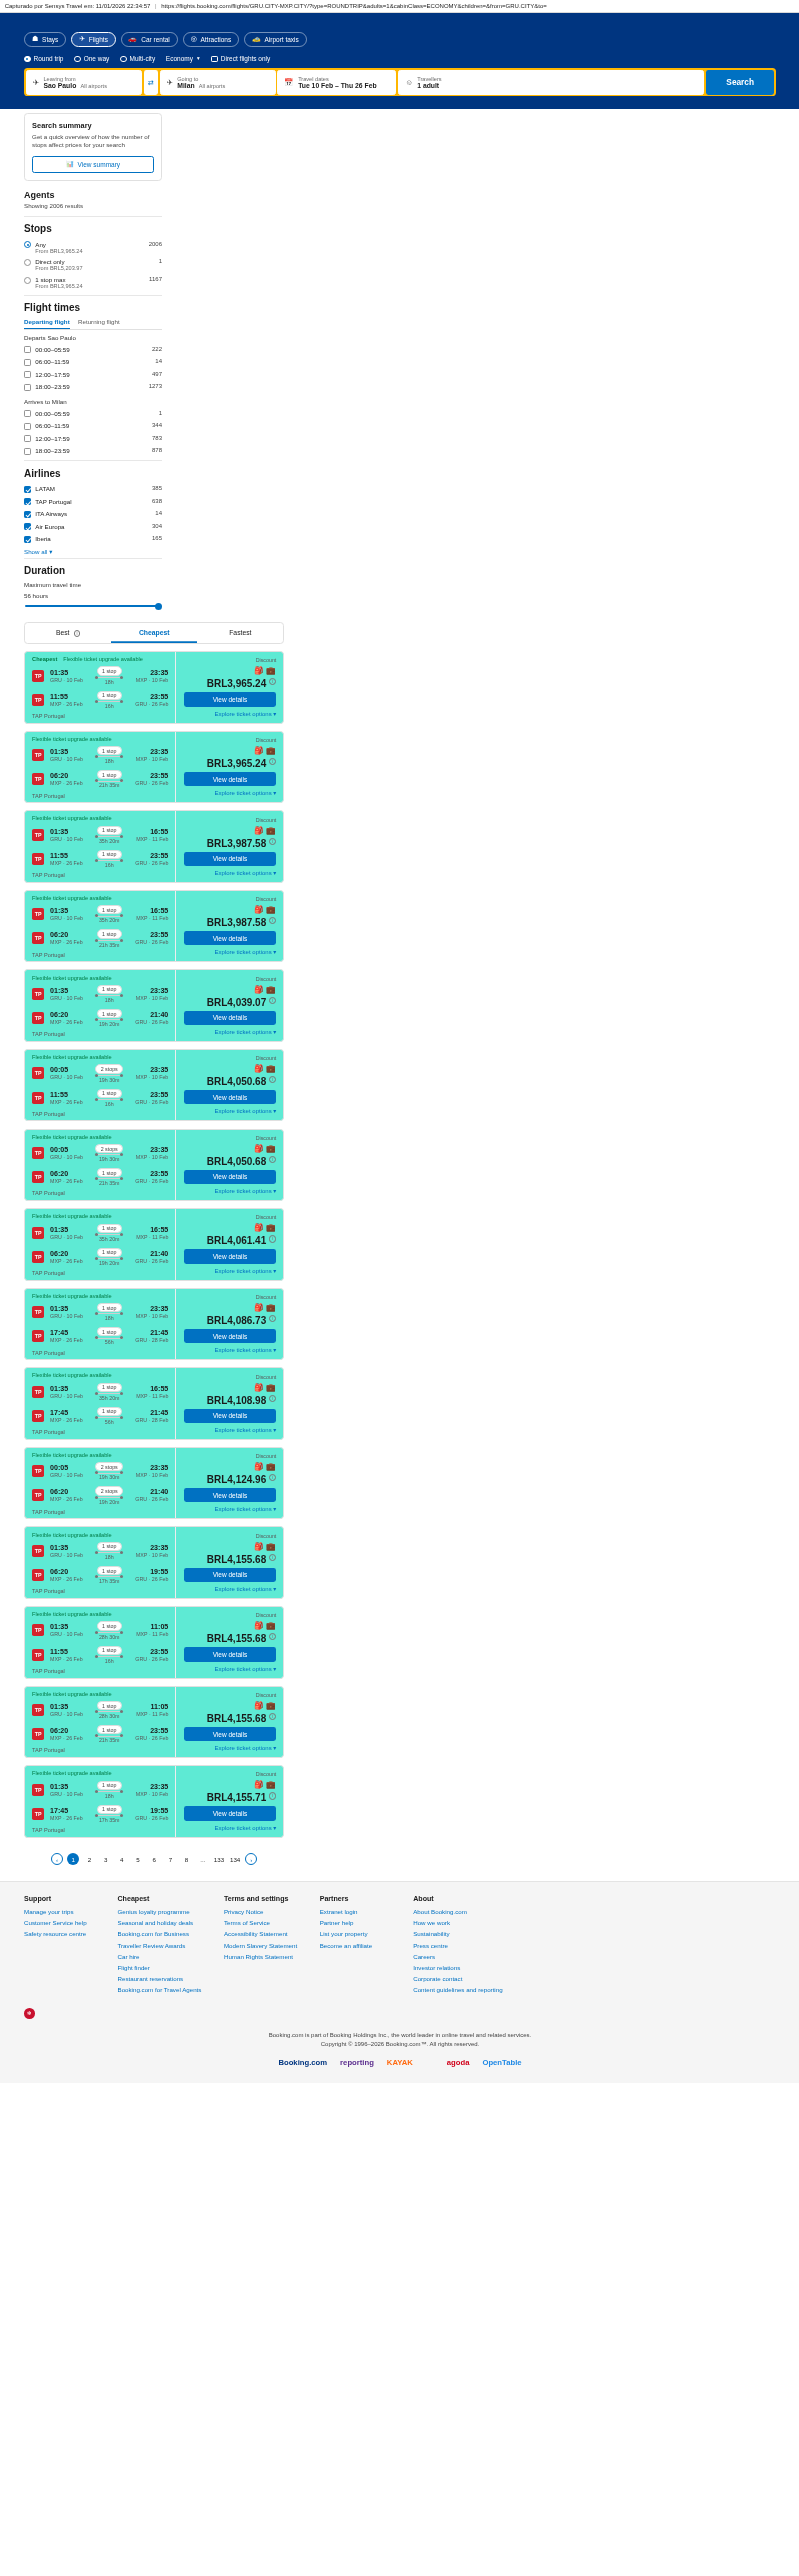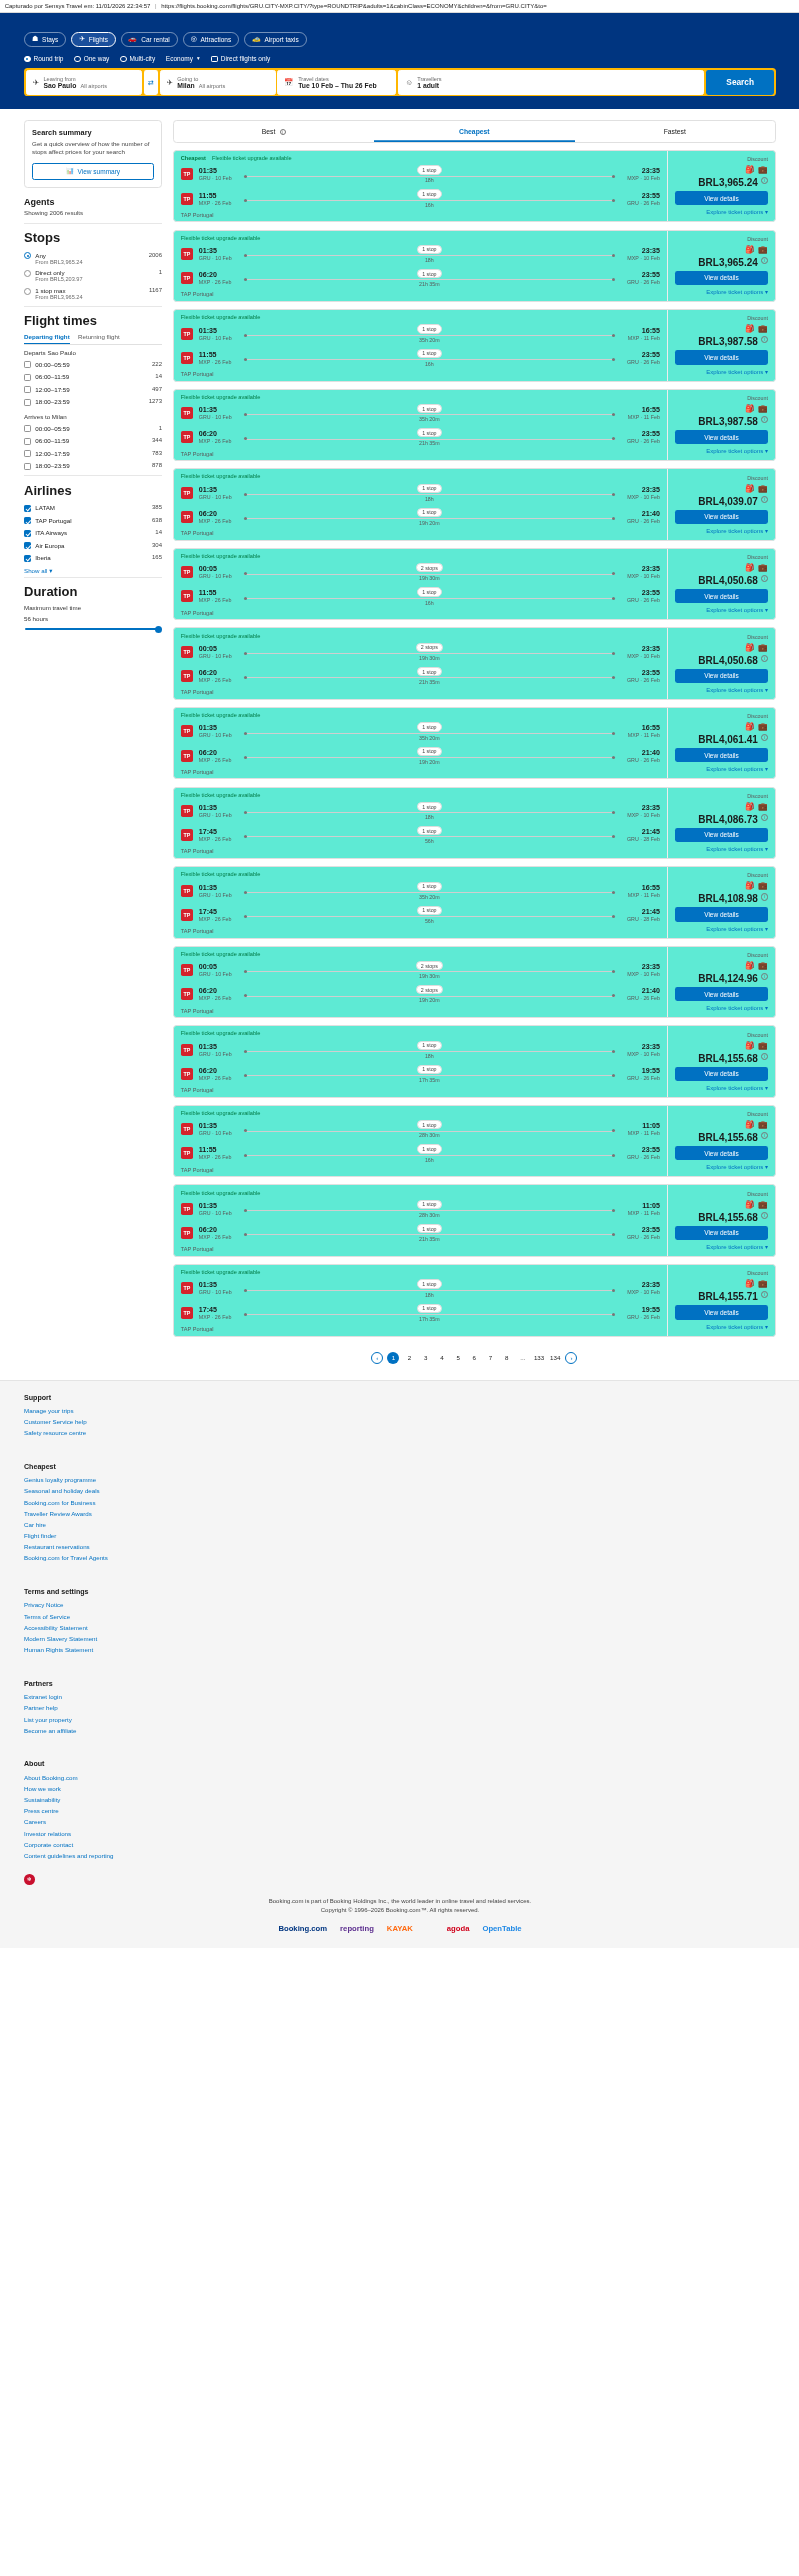--- a/index.html
+++ b/index.html
@@ -109,41 +109,42 @@
   .f-trav { flex: 1 1 auto; }
   .search-btn {
     flex: 0 0 68px;
     background:#0071c2; color:#fff; border:none; border-radius:2.4px;
     font-size:8.3px; font-weight:bold; cursor:pointer;
   }
   
   .page {
     display: flex;
     gap: 10.7px;
-    padding: 11px 24px 12px 24px;
+    padding: 4px 24px 12px 24px;
     align-items: flex-start;
+    flex-direction: column;
   }
   .sidebar { width: 138px; flex: 0 0 138px; }
   .results { flex: 1 1 auto; }
   .card {
     background:#fff; border:0.6px solid #e0e0e0; border-radius:3.6px;
   }
   .summary-card { padding: 7.1px; }
   .summary-card h3 { margin:0 0 2.4px 0; font-size:7.4px; }
   .summary-card p { margin:0 0 6px 0; font-size:6.2px; color:#444; line-height:1.35; }
   .summary-btn {
     width:100%; border:0.6px solid #0071c2; color:#0071c2; background:#fff;
     border-radius:2.4px; padding:3.6px 4.7px; font-size:6.5px; cursor:pointer;
     display:flex; align-items:center; justify-content:center; gap:3.6px;
   }
   .filters-title { font-size:9px; font-weight:bold; margin: 9.5px 0 1.2px 0; }
   .filters-sub { font-size:6.2px; color:#444; margin-bottom:7.1px;}
   .fgroup { border-top:0.6px solid #e7e7e7; padding: 6.5px 0 2.4px 0; }
   .fgroup:first-of-type { border-top:none; }
-  .fgroup h4 { margin:0 0 4.7px 0; font-size:13px; }
+  .fgroup h4 { margin:0 0 4.7px 0; font-size:10px; }
   .frow { display:flex; align-items:flex-start; gap:4.2px; padding: 1.8px 0 3px 0; font-size:6.2px;}
   .frow .txt { flex:1 1 auto; }
   .frow .cnt { color:#444; font-size:6px; }
   .frow .sub2 { color:#6b6b6b; font-size:5.6px; display:block; }
   .cbox {
     width:7.1px;height:7.1px;border:0.6px solid #949494;border-radius:1.2px;background:#fff;
     flex:0 0 7.1px;margin-top:0.6px;
   }
   .cbox.checked { background:#0071c2; border-color:#0071c2; position:relative;}
   .cbox.checked::after{
@@ -210,21 +211,21 @@
   }
   .explore { color:#0071c2; font-size:6px; cursor:pointer; }
   
   .pager { display:flex; justify-content:center; align-items:center; gap:4.2px; padding:8.3px 0 3.6px 0;}
   .pg { width:12px;height:12px;border-radius:50%;display:flex;align-items:center;justify-content:center;
       font-size:6.2px; color:#1a1a1a; cursor:pointer;}
   .pg.on { background:#0071c2; color:#fff;}
   .pg.arrow { border:0.6px solid #0071c2; color:#0071c2;}
   
   footer { background:#f5f5f5; border-top:0.6px solid #e4e4e4; padding: 13px 24px 6px 24px;}
-  .fcols { display:flex; gap:22.5px;flex-direction:column;}
+  .fcols { display:flex; gap:22.5px;}
   .fcol { min-width:71px;}
   .fcol h5 { margin:0 0 5.3px 0; font-size:7.1px;}
   .fcol a { display:block; color:#0071c2; font-size:6.2px; text-decoration:none; margin-bottom:4.2px;}
   .flag { width:10.7px;height:10.7px;border-radius:50%;background:#c8102e;margin: 10.7px 0 3.6px 0;
      display:flex;align-items:center;justify-content:center;color:#fff;font-size:5.3px;}
   .legal { text-align:center; font-size:6px; color:#444; padding: 8.3px 0 3.6px 0; line-height:1.6;}
   .brands { display:flex; justify-content:center; align-items:center; gap:13px; padding: 4.7px 0 9.5px 0; flex-wrap:wrap;}
   .brand { font-size:7.7px; font-weight:bold; color:#003580;}
   .brand.pl { color:#5b2d8e;}
   .brand.kay { color:#ff690f;}

